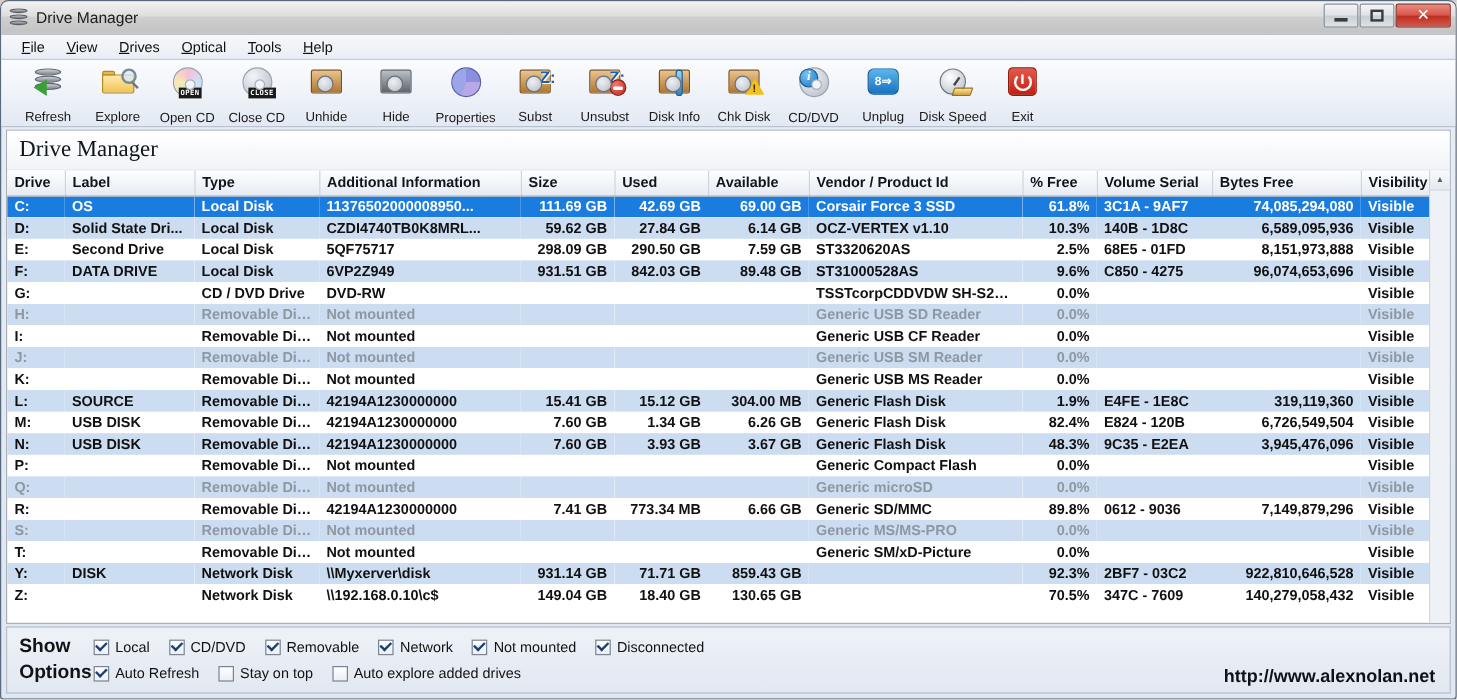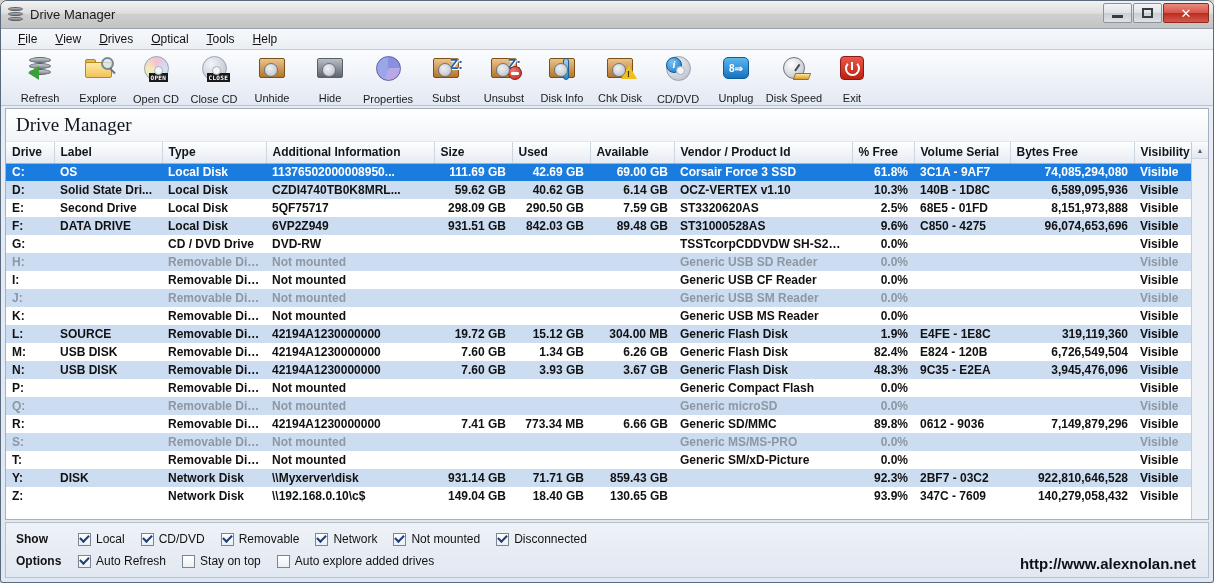--- a/index.html
+++ b/index.html
@@ -360,21 +360,21 @@
   
   .bottom {
     position: absolute; left: 4px; right: 4px; bottom: 4px;
     height: 56px;
     background: linear-gradient(to bottom,#eef2f8,#e2e8f1);
     border: 1px solid #b7c0cb;
     padding: 5px 10px 0 10px;
   }
   .optrow { display: flex; align-items: center; height: 22px; }
   .optlabel {
-    font-size: 12px; font-weight: bold; color: #121212;
+    font-size: 16px; font-weight: bold; color: #121212;
     width: 62px; flex: 0 0 auto;
   }
   .chk {
     display: inline-flex; align-items: center;
     margin-right: 16px;
     font-size: 12px; color: #121212;
     cursor: default;
     white-space: nowrap;
   }
   .box {
@@ -619,21 +619,21 @@
                 <td class="">3C1A - 9AF7</td>
                 <td class="r">74,085,294,080</td>
                 <td class="">Visible</td>
               </tr>
               <tr class="alt">
                 <td class="">D:</td>
                 <td class="">Solid State Dri...</td>
                 <td class="">Local Disk</td>
                 <td class="">CZDI4740TB0K8MRL...</td>
                 <td class="r">59.62 GB</td>
-                <td class="r">40.62 GB</td>
+                <td class="r">27.84 GB</td>
                 <td class="r">6.14 GB</td>
                 <td class="">OCZ-VERTEX v1.10</td>
                 <td class="r">10.3%</td>
                 <td class="">140B - 1D8C</td>
                 <td class="r">6,589,095,936</td>
                 <td class="">Visible</td>
               </tr>
               <tr class="red">
                 <td class="">E:</td>
                 <td class="">Second Drive</td>
@@ -730,21 +730,21 @@
                 <td class="r">0.0%</td>
                 <td class=""></td>
                 <td class="r"></td>
                 <td class="">Visible</td>
               </tr>
               <tr class="alt red">
                 <td class="">L:</td>
                 <td class="">SOURCE</td>
                 <td class="">Removable Disk</td>
                 <td class="">42194A1230000000</td>
-                <td class="r">19.72 GB</td>
+                <td class="r">15.41 GB</td>
                 <td class="r">15.12 GB</td>
                 <td class="r">304.00 MB</td>
                 <td class="">Generic Flash Disk</td>
                 <td class="r">1.9%</td>
                 <td class="">E4FE - 1E8C</td>
                 <td class="r">319,119,360</td>
                 <td class="">Visible</td>
               </tr>
               <tr class="">
                 <td class="">M:</td>
@@ -860,21 +860,21 @@
               </tr>
               <tr class="">
                 <td class="">Z:</td>
                 <td class=""></td>
                 <td class="">Network Disk</td>
                 <td class="">\\192.168.0.10\c$</td>
                 <td class="r">149.04 GB</td>
                 <td class="r">18.40 GB</td>
                 <td class="r">130.65 GB</td>
                 <td class=""></td>
-                <td class="r">93.9%</td>
+                <td class="r">70.5%</td>
                 <td class="">347C - 7609</td>
                 <td class="r">140,279,058,432</td>
                 <td class="">Visible</td>
               </tr>
             </tbody>
         </table>
       </div>
       <div class="vscroll">
         <div class="arrow">▲</div>
         <div class="track"></div>

